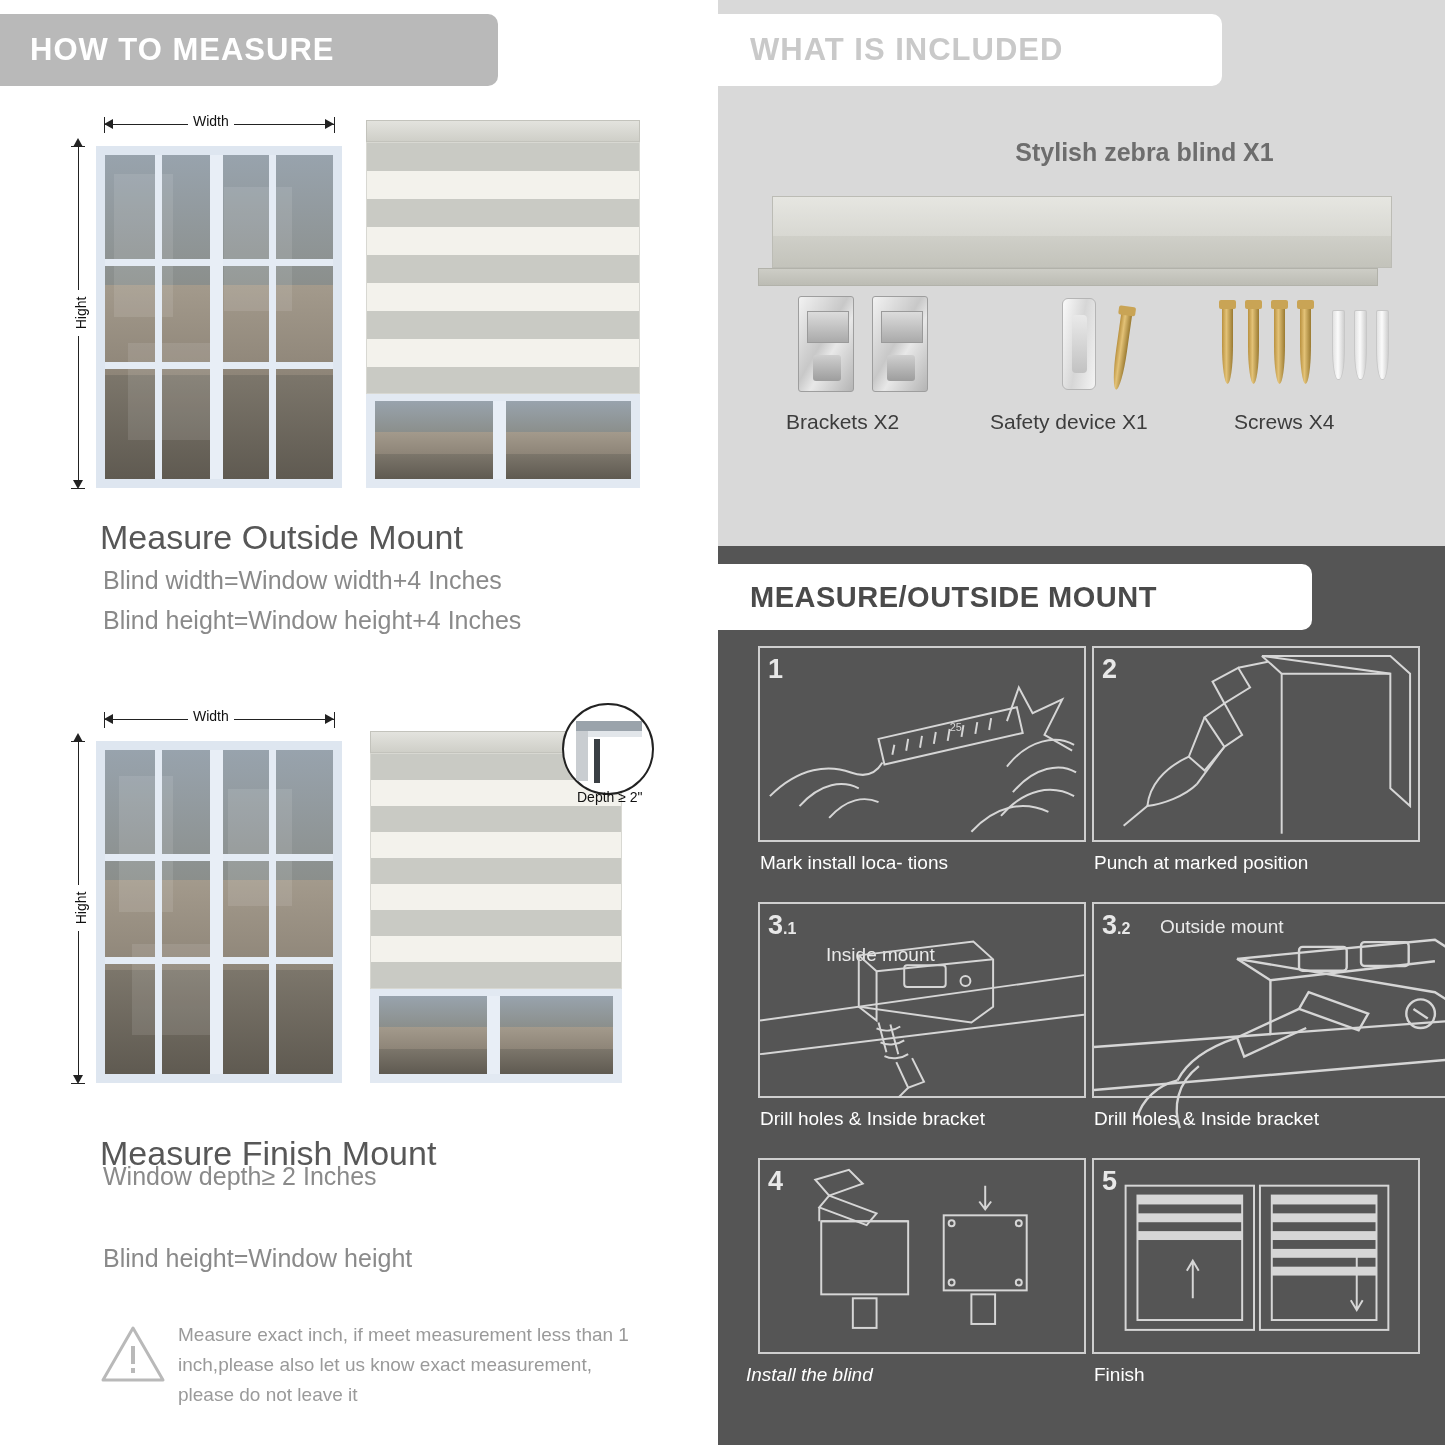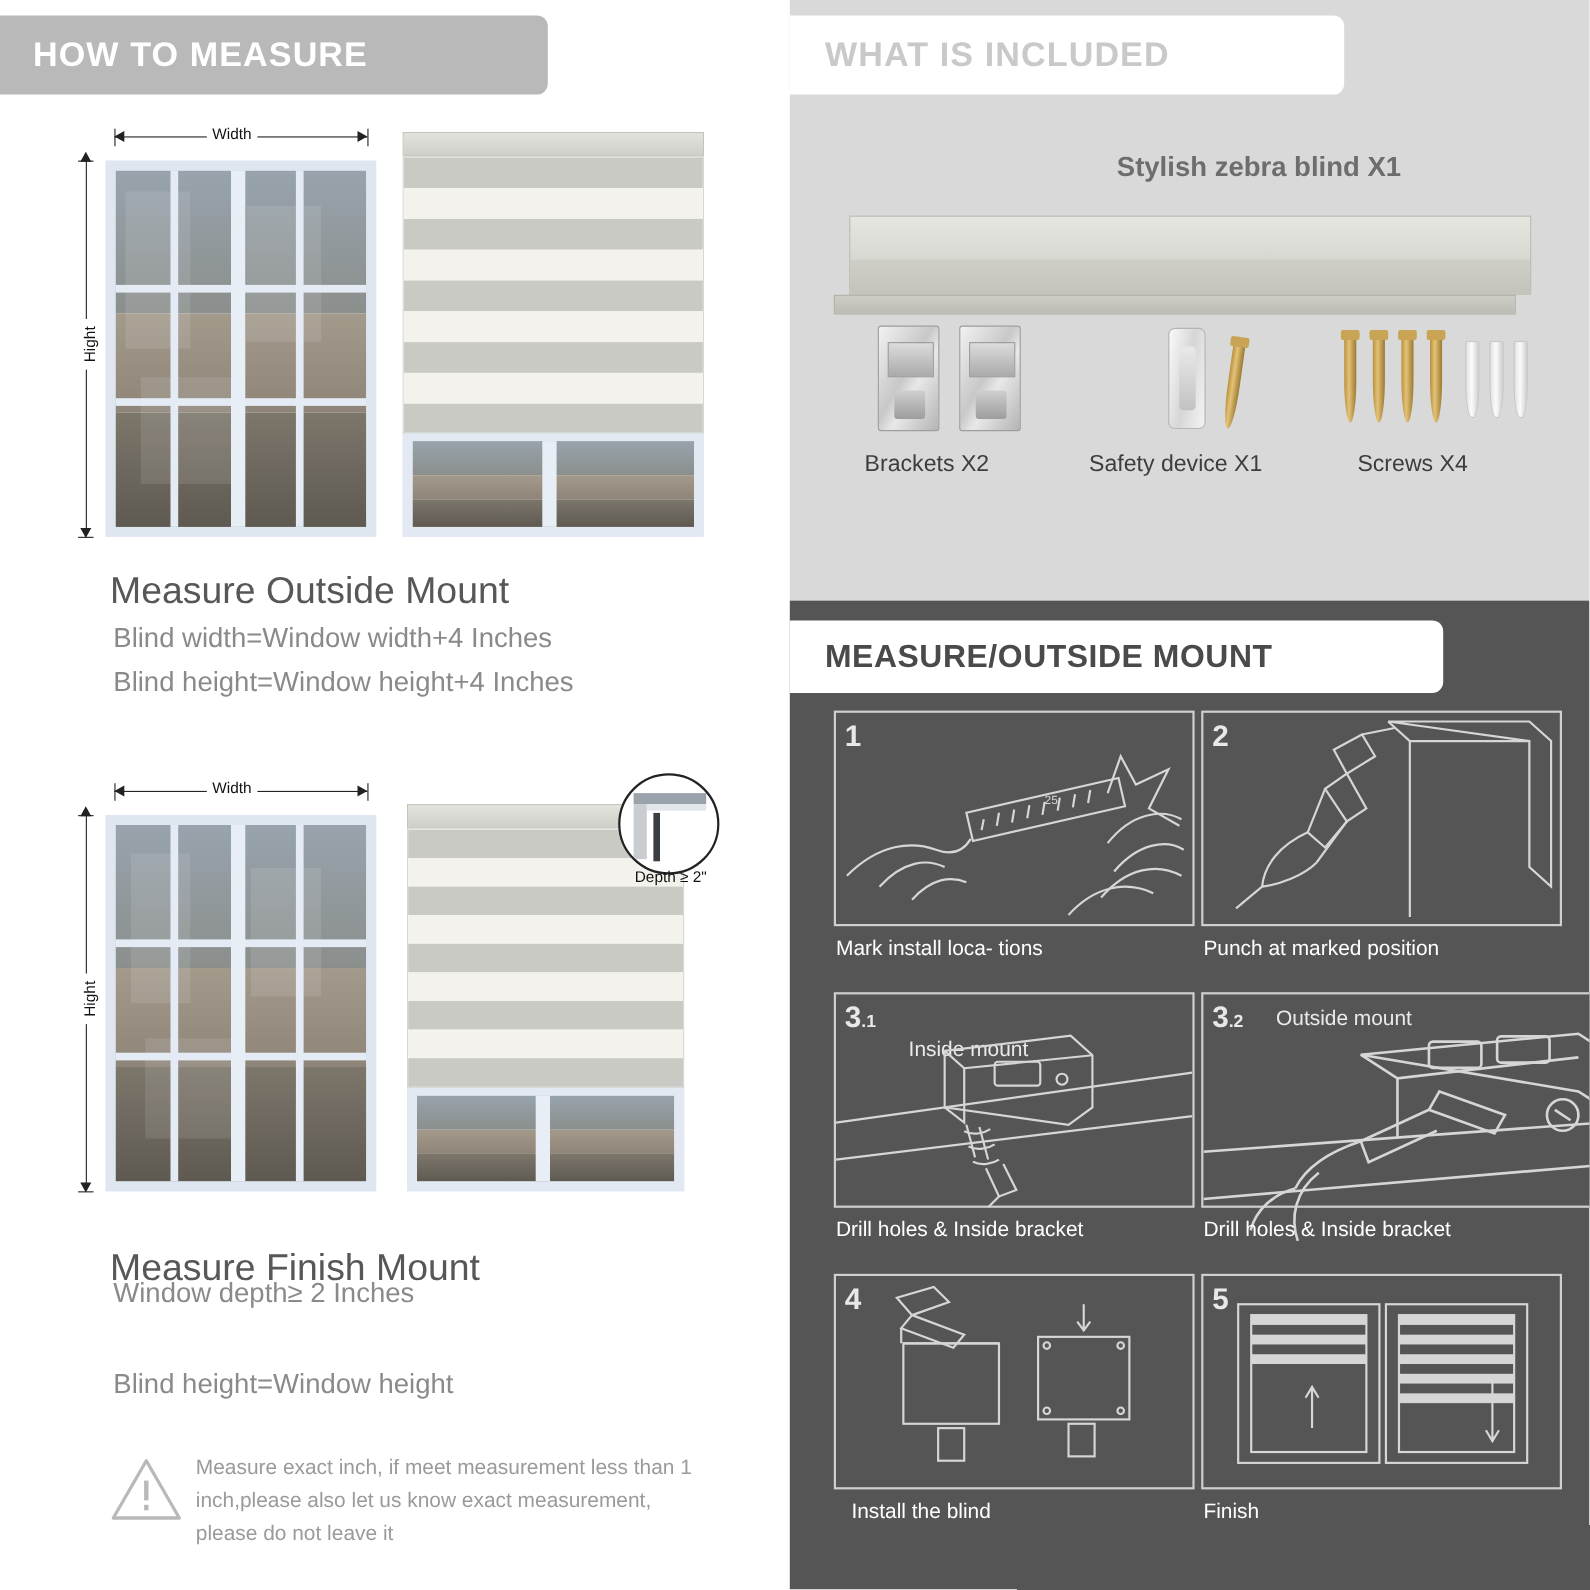--- a/index.html
+++ b/index.html
@@ -493,21 +493,21 @@
           <rect x="186" y="56" width="84" height="76"></rect>
           <circle cx="194" cy="64" r="3"></circle>
             <circle cx="262" cy="64" r="3"></circle>
           <circle cx="194" cy="124" r="3"></circle>
             <circle cx="262" cy="124" r="3"></circle>
           <rect x="214" y="136" width="24" height="30"></rect>
           <path d="M228 26 L228 48 M222 42 L228 50 L234 42"></path>
         </g>
       </svg>
     </div>
-    <div class="step-caption" style="left:56px; top:818px;">Install the blind</div>
+    <div class="step-caption" style="left:28px; top:818px;font-style:italic;">Install the blind</div>
 
     <div class="step" style="left:374px; top:612px; width:328px; height:196px;">
       <span class="step-num">5</span>
       <svg class="sketch" viewBox="0 0 328 196">
         <g fill="none" stroke="#d6d6d6" stroke-width="2">
           <rect x="32" y="26" width="130" height="146"></rect>
           <rect x="44" y="36" width="106" height="126"></rect>
           <rect x="168" y="26" width="130" height="146"></rect>
           <rect x="180" y="36" width="106" height="126"></rect>
           <path d="M100 140 L100 104 M94 112 L100 102 L106 112"></path>

